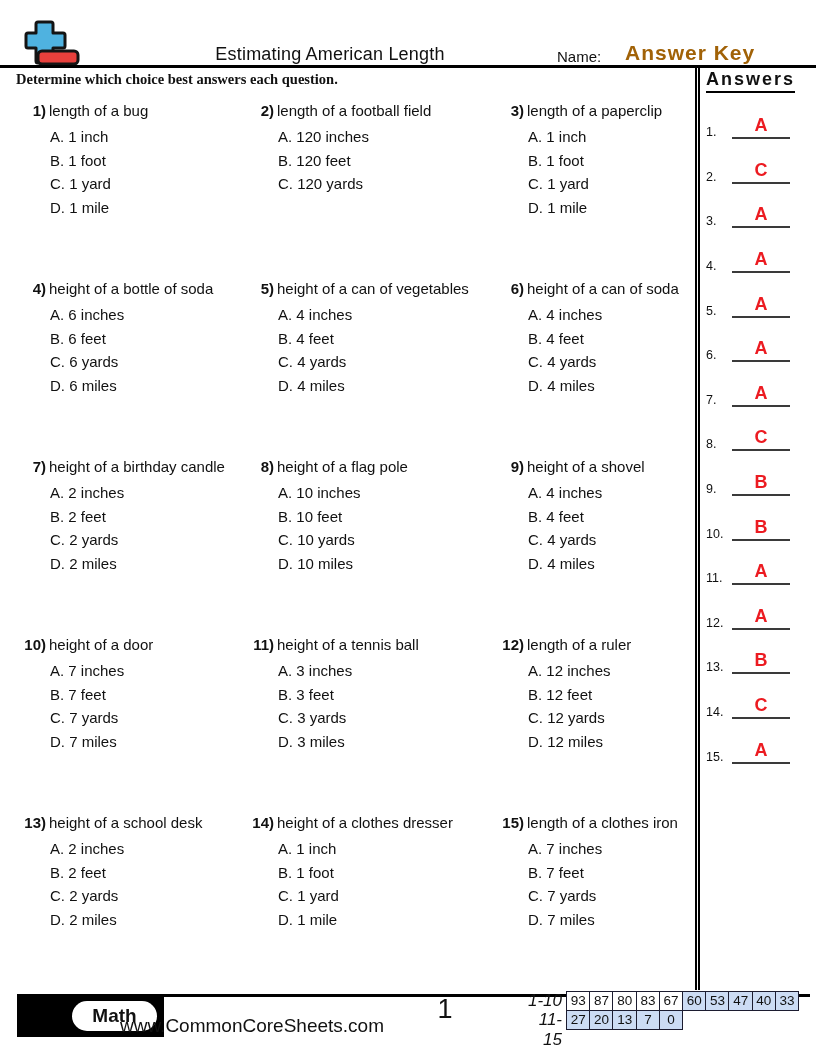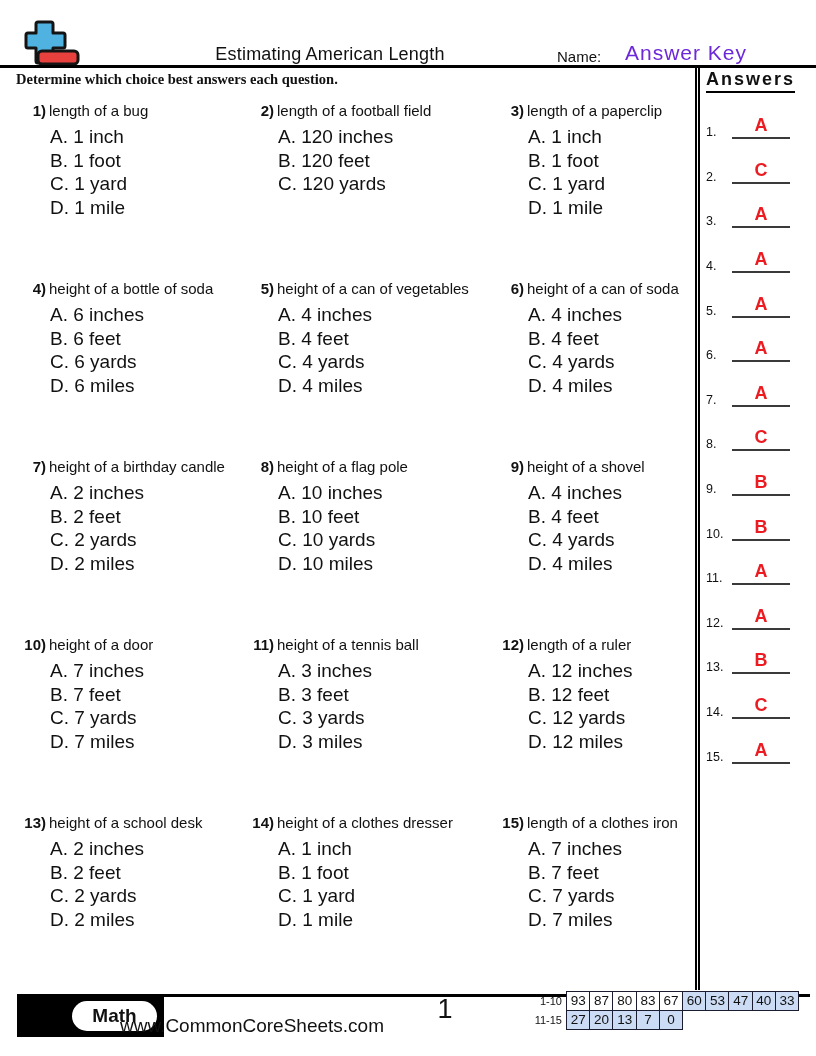--- a/index.html
+++ b/index.html
@@ -8,58 +8,58 @@
     background:#ffffff; font-family:"Liberation Sans", sans-serif; color:#111;
     overflow:hidden;
   }
 
   
   .logo { position:absolute; left:24px; top:20px; width:56px; height:47px; }
   .header-rule { position:absolute; left:0; top:65px; width:816px; height:3px; background:#000; }
   .title { position:absolute; left:160px; top:44px; width:340px; text-align:center;
            font-size:18px; letter-spacing:0.2px; }
   .name-label { position:absolute; left:557px; top:48px; font-size:15px; }
-  .name-value { position:absolute; left:625px; top:41px; font-size:21px; font-weight:normal;
-                color:#6d28d9; letter-spacing:1px; }
+  .name-value { position:absolute; left:625px; top:41px; font-size:21px; font-weight:bold;
+                color:#a16207; letter-spacing:1px; }
   .instruction { position:absolute; left:16px; top:71px; font-size:14.5px; font-weight:bold;font-family:Liberation Serif, serif; }
 
   
   .answers-panel { position:absolute; left:695px; top:66px; width:121px; height:924px;
                    border-left:5px double #000; box-sizing:border-box; }
   .answers-heading { display:inline-block; margin:3px 0 0 6px; font-size:18px; font-weight:bold;
                      letter-spacing:2px; border-bottom:2px solid #000; padding-bottom:1px; }
   .ans-row { position:absolute; left:6px; display:flex; align-items:flex-end; height:30px; }
   .ans-num { font-size:12.5px; width:26px; flex-shrink:0; }
   .ans-slot { width:58px; border-bottom:2px solid #3a3a3a; text-align:center; font-size:18px;
               font-weight:bold; color:#ec1b21; line-height:1; padding-bottom:3px; }
 
   
   .questions { position:absolute; left:4px; top:102px; width:690px; }
   .q-row { display:grid; grid-template-columns:228px 250px 212px; height:178px; }
   .q-cell { display:flex; align-items:flex-start; }
   .q-num { width:42px; text-align:right; font-weight:bold; font-size:15px; flex-shrink:0; }
   .q-body { margin-left:3px; }
   .q-text { font-size:15px; line-height:18px; }
   .q-options { margin-top:5px; margin-left:1px; }
-  .q-opt { font-size:19px; line-height:23.5px; }
+  .q-opt { font-size:15px; line-height:23.5px; }
 
   
   .footer-rule { position:absolute; left:17px; top:994px; width:793px; height:2.5px; background:#000; }
   .math-badge { position:absolute; left:17px; top:995px; width:99px; height:42px; background:#000;
                 border-radius:0; display:flex; align-items:center; justify-content:center;padding-left:48px; }
   .math-badge-inner { width:85px; height:30px; background:#fff; border-radius:15px; display:flex;
                       align-items:center; justify-content:center; font-size:19px; font-weight:bold; }
   .website { position:absolute; left:120px; top:1015px; font-size:19px; }
   .page-number { position:absolute; left:420px; top:994px; width:50px; text-align:center; font-size:27px; }
 
   .grading { position:absolute; left:522px; top:991px; }
   .grade-row { display:flex; }
   .grade-row.second { margin-top:-1.5px; }
-  .grade-label { width:40px; text-align:right; padding-right:4px; font-size:11px; line-height:20px;
-                 flex-shrink:0; }
+  .grade-label { width:40px; text-align:right; padding-right:4px; font-size:17px; line-height:20px;
+                 flex-shrink:0;font-style:italic; }
   .grade-cell { box-sizing:border-box; width:24.7px; height:20px; border:1.5px solid #1c1c30;
                 text-align:center; font-size:13.5px; line-height:17px; background:#fff; flex-shrink:0; }
   .grade-cell + .grade-cell { margin-left:-1.5px; }
   .grade-cell.hl { background:#ccdcf4; }
 </style>
 </head>
 <body>
 
 <div class="page">
 

